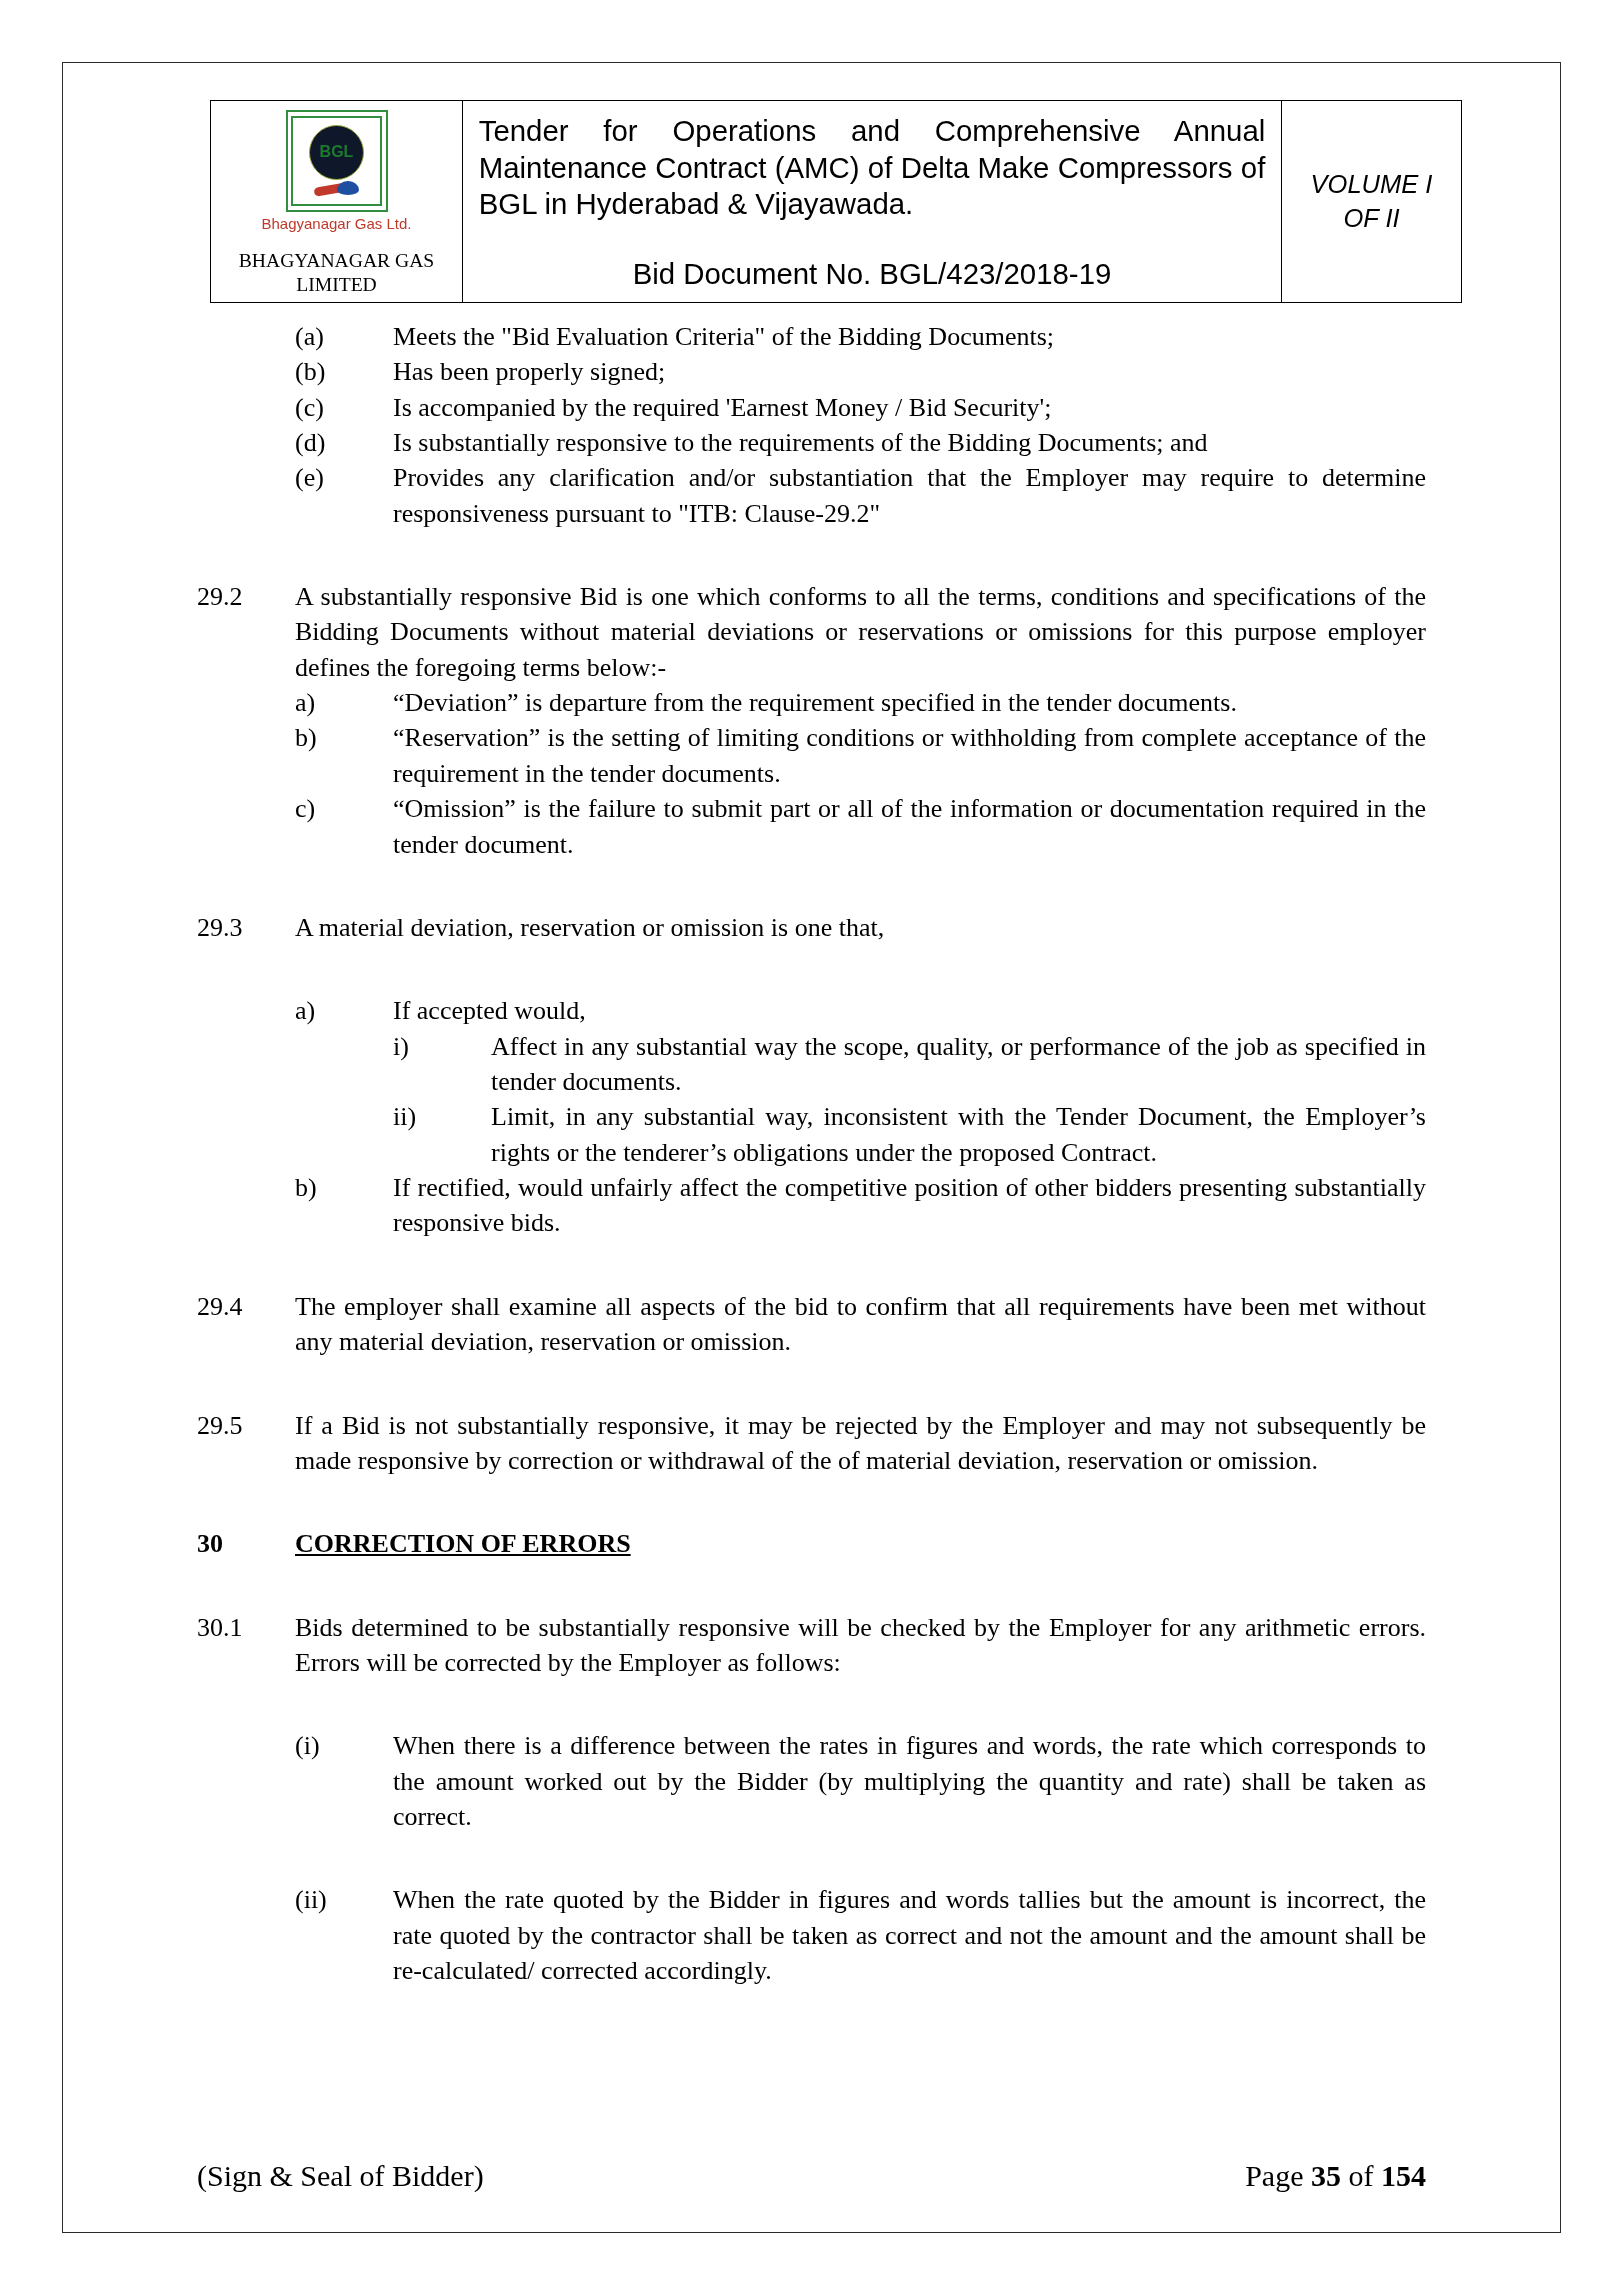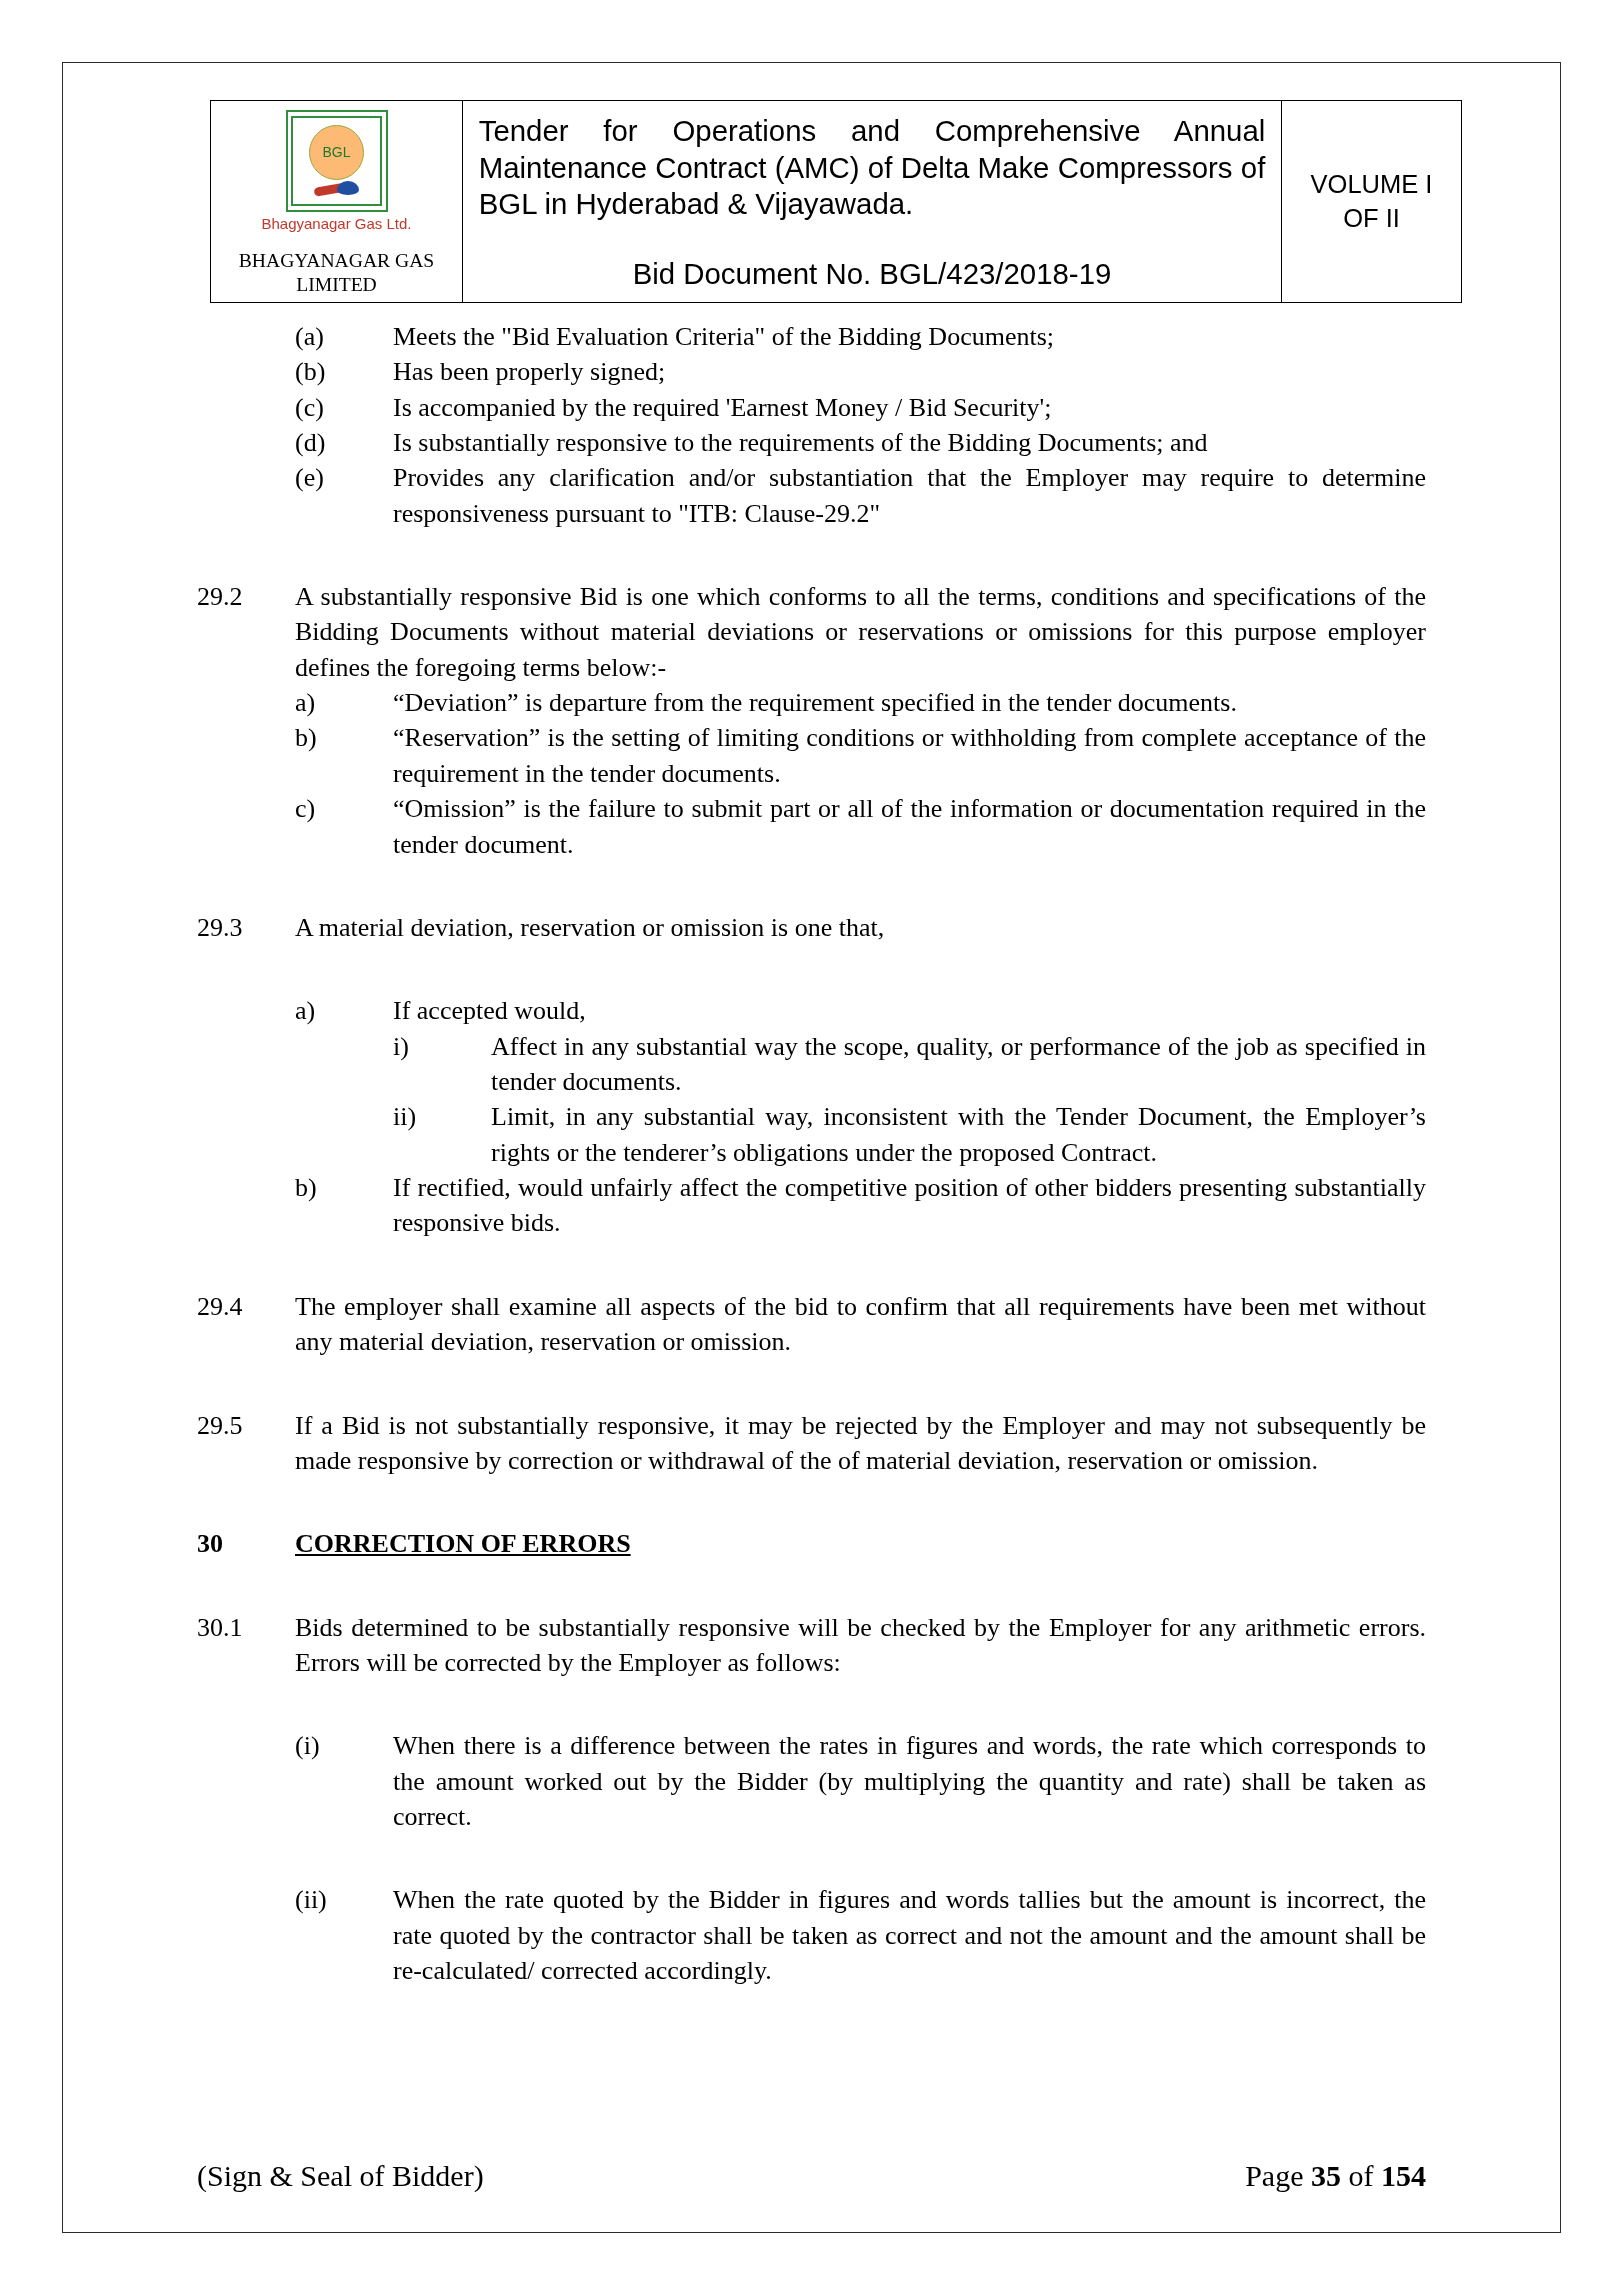--- a/index.html
+++ b/index.html
@@ -22,45 +22,45 @@
   
   .hdr {
     display: flex;
     margin: 37px 0 0 147px;
     width: 1252px;
     border: 1.3px solid #000;
     align-items: stretch;
     background: #fff;
   }
   .cell { border-right: 1.3px solid #000; }
-  .cell:last-child { border-right: none; }
+  .cell:last-child { border-right: none; font-style: italic; }
   .logo-cell {
     width: 252px;
     padding: 9.2px 5.2px 6.5px;
     display: flex; flex-direction: column; align-items: center;
   }
   .emblem {
     width: 102px; height: 102px;
     border: 2.6px solid #2f8f3f;
     padding: 3.9px;
     background: #fff;
   }
   .emblem-in {
     width: 100%; height: 100%;
     border: 2px solid #2f8f3f;
     position: relative;
     display: flex; align-items: flex-start; justify-content: center;
     padding-top: 6.5px;
   }
   .monogram {
     width: 55px; height: 55px; border-radius: 50%;
-    background: #fdba74; border: 1.3px solid #9aa83a;
+    background: #0f172a; border: 1.3px solid #9aa83a;
     color: #1c7a2d;
     font-family: "Liberation Sans", sans-serif;
-    font-weight: 400; font-size: 14px;
+    font-weight: 700; font-size: 16px;
     display: flex; align-items: center; justify-content: center;
   }
   .accent { position: absolute; }
   .accent.red {
     bottom: 10.5px; left: 21px; width: 34px; height: 9.2px;
     background: #c0392b; border-radius: 5.2px; transform: rotate(-10deg);
   }
   .accent.blue {
     bottom: 9.2px; right: 21px; width: 22px; height: 14.4px;
     background: #1f4fa0;

